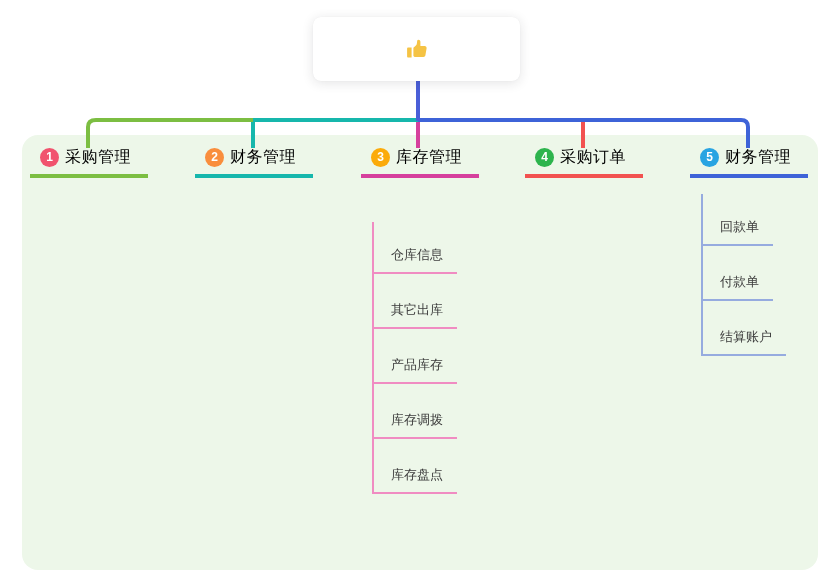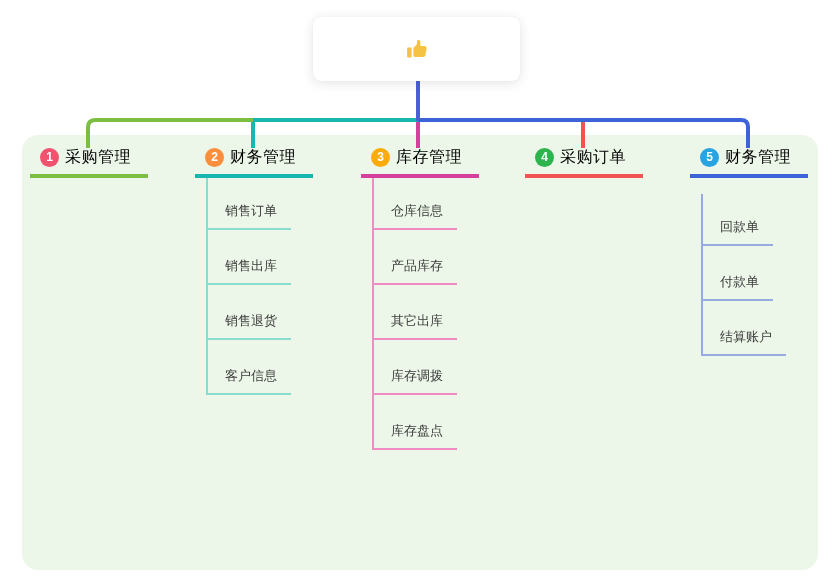--- a/index.html
+++ b/index.html
@@ -72,50 +72,36 @@
     <span class="badge" style="background-color: rgb(241, 83, 110);">1</span>
     <span class="hdr-title">采购管理</span>
   </div>
 </div>
 
 <div class="col col-2">
   <div class="hdr" style="border-color: rgb(22, 183, 172);">
     <span class="badge" style="background-color: rgb(249, 142, 61);">2</span>
     <span class="hdr-title">财务管理</span>
   </div>
-  <ul class="children" style="border-color: rgb(138, 220, 210);">
-    <li class="first" style="border-color: rgb(138, 220, 210);">
-        <span>销售订单</span>
-      </li>
-    <li style="border-color: rgb(138, 220, 210);">
-        <span>销售出库</span>
-      </li>
-    <li style="border-color: rgb(138, 220, 210);">
-        <span>销售退货</span>
-      </li>
-    <li style="border-color: rgb(138, 220, 210);">
-        <span>客户信息</span>
-      </li>
-  </ul>
 </div>
 
 <div class="col col-3">
   <div class="hdr" style="border-color: rgb(214, 64, 157);">
     <span class="badge" style="background-color: rgb(251, 171, 11);">3</span>
     <span class="hdr-title">库存管理</span>
   </div>
-  <ul class="children" style="border-color: rgb(240, 140, 194);">
+  <ul class="children" style="border-color: rgb(240, 140, 194); margin-top: 44px;">
     <li class="first" style="border-color: rgb(240, 140, 194);">
         <span>仓库信息</span>
       </li>
     <li style="border-color: rgb(240, 140, 194);">
-        <span>产品库存</span>
+        <span>其它出库</span>
       </li>
     <li style="border-color: rgb(240, 140, 194);">
-        <span>其它出库</span>
+        <span>产品库存</span>
       </li>
     <li style="border-color: rgb(240, 140, 194); font-family: Liberation Serif, serif;">
         <span>库存调拨</span>
       </li>
     <li style="border-color: rgb(240, 140, 194);">
         <span>库存盘点</span>
       </li>
   </ul>
 </div>
 

